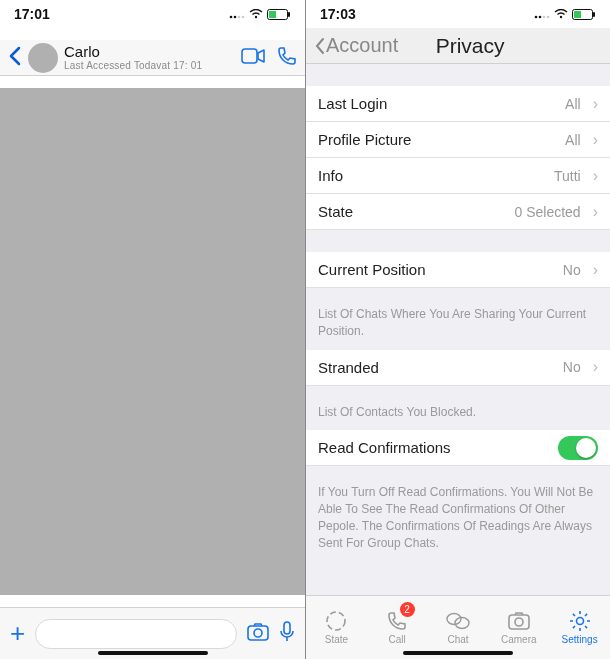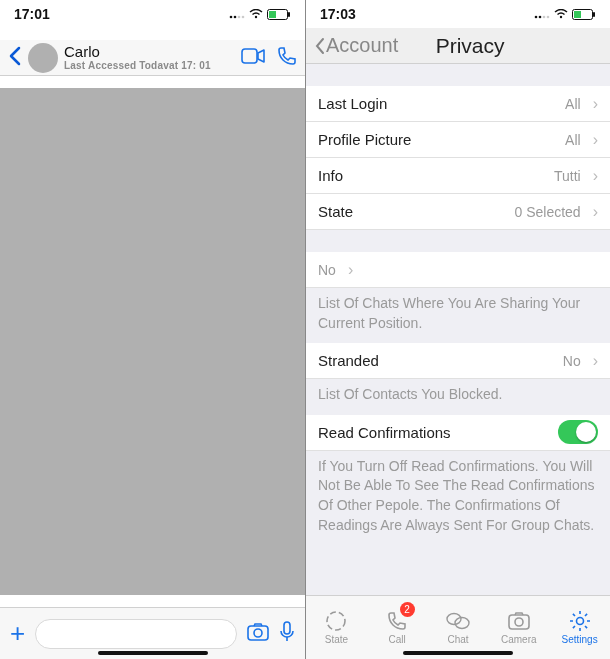--- a/index.html
+++ b/index.html
@@ -12,21 +12,21 @@
   .statusbar { height: 28px; display: flex; justify-content: space-between; align-items: center; padding: 0 14px; font-size: 14px; font-weight: 600; color: #111; }
   .statusbar .sb-icons { display:flex; align-items:center; gap:4px; }
   .statusbar svg { display:block; }
 
   
   .l-header { height: 36px; display:flex; align-items:center; padding: 0 8px; gap:6px; border-bottom: 1px solid #d0d0d0; background:#f7f7f7;}
   .l-header .back { color:#0a59d6; font-size:26px; font-weight:300; }
   .l-header .avatar { width:30px; height:30px; border-radius:50%; background:#b0b0b0; }
   .l-header .title-block { flex:1; line-height:1.1; }
   .l-header .title { font-size:15px; font-weight:500; color:#111;}
-  .l-header .sub { font-size:10px; color:#8a8a8a; letter-spacing:.2px;font-weight:bold;}
+  .l-header .sub { font-size:10px; color:#8a8a8a; letter-spacing:.2px;}
   .l-header .hicon { color:#1b73e8; margin-left:6px; }
 
   .l-body { flex:1; background:#b0b0b0; }
 
   .l-footer { height:52px; background:#f7f7f7; border-top:1px solid #d0d0d0; display:flex; align-items:center; padding: 0 10px; gap:10px;}
   .l-footer .plus { color:#1b73e8; font-size:26px; font-weight:300;}
   .l-footer .msginput { flex:1; height:30px; background:#fff; border:1px solid #d9d9d9; border-radius:15px; }
   .l-footer .ficon { color:#1b73e8; }
 
   .home-ind { position:absolute; bottom:4px; left:50%; transform:translateX(-50%); width:110px; height:4px; background:#111; border-radius:3px;}
@@ -35,21 +35,21 @@
   .r-header { height:36px; display:flex; align-items:center; padding: 0 8px; background:#efefef; border-bottom:1px solid #d0d0d0; color:#888;}
   .r-header .back { font-size:20px; color:#888; display:flex; align-items:center;justify-content:center; }
   .r-header .htitle { flex:1; text-align:center; font-size:21px; color:#222; padding-right:60px;}
 
   .r-body { flex:1; background:#efeff4; overflow:hidden; font-size:14px;}
   .group-pad { height:22px; }
   .row { background:#fff; height:36px; display:flex; align-items:center; justify-content:space-between; padding: 17px 12px; border-bottom:1px solid #e0e0e0;}
   .row .label { color:#222; font-size:15px;}
   .row .value { color:#9a9a9a; font-size:14px; display:flex; align-items:center; gap:12px;}
   .row .chev { color:#bcbcbc; font-size:16px;}
-  .hint { font-size:14px; color:#9a9a9a; padding: 6px 12px 10px; line-height:1.4;}
+  .hint { font-size:12px; color:#9a9a9a; padding: 18px 12px 10px; line-height:1.4;}
 
   .switch { width:40px; height:24px; background:#34c759; border-radius:12px; position:relative;}
   .switch::after{content:''; position:absolute; right:2px; top:2px; width:20px; height:20px; background:#fff; border-radius:50%; box-shadow:0 1px 2px rgba(0,0,0,.3);}
 
   
   .tabbar { height:64px; background:#f7f7f7; border-top:1px solid #d0d0d0; display:flex;}
   .tab { flex:1; display:flex; flex-direction:column; align-items:center; justify-content:center; color:#9a9a9a; font-size:10px; gap:2px; position:relative;}
   .tab.active { color:#1b73e8; }
   .tab .ticon { height:22px; display:flex; align-items:center; justify-content:center;}
   .badge { position:absolute; top:6px; left:54%; background:#ff3b30; color:#fff; font-size:10px; min-width:15px; height:15px; border-radius:8px; display:flex; align-items:center; justify-content:center; padding:0 3px;}
@@ -188,20 +188,21 @@
       <span class="label">State</span>
       <span class="value">
           <span>0 Selected</span>
           <span class="chev">›</span>
         </span>
     </div>
 
     <div class="group-pad"></div>
 
     <div class="row">
+      <span class="label">Current Position</span>
       <span class="value">
           <span>No</span>
           <span class="chev">›</span>
         </span>
     </div>
     <div class="hint">List Of Chats Where You Are Sharing Your Current Position.</div>
 
     <div class="row">
       <span class="label">Stranded</span>
       <span class="value">

